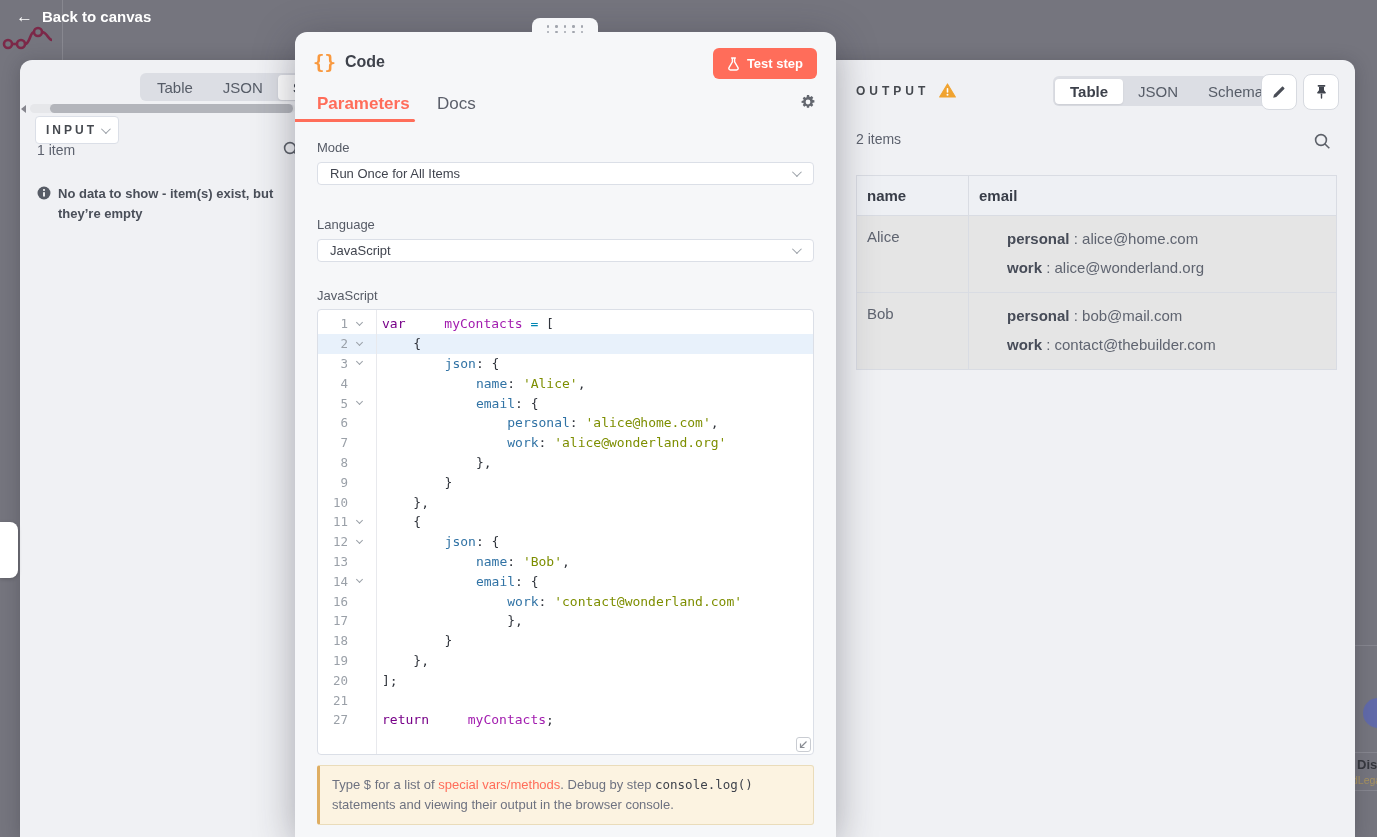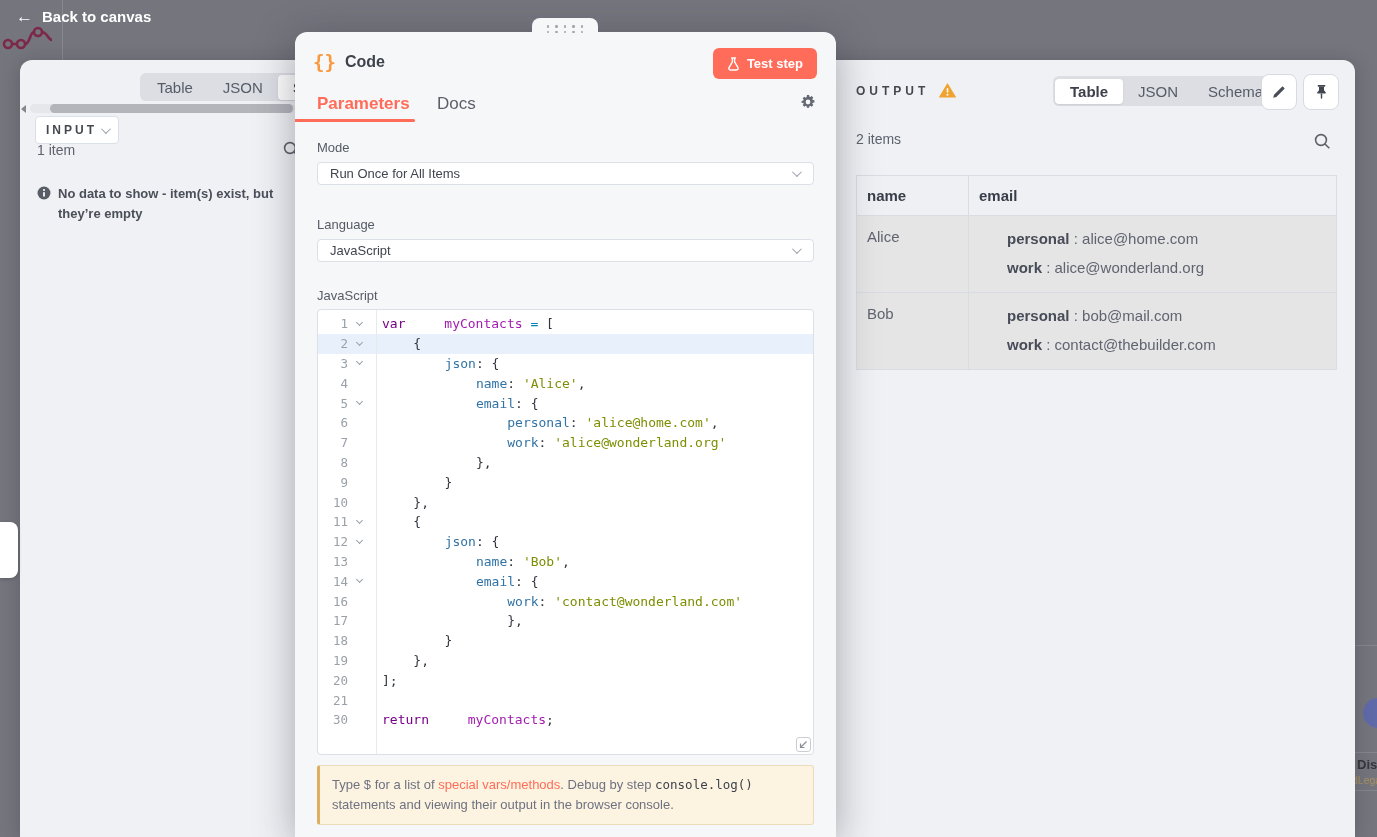--- a/index.html
+++ b/index.html
@@ -456,21 +456,21 @@
         </div>
         <div class="cm-line">
           <span class="cm-gutter">
             <span class="cm-num">21</span>
             <span class="cm-fold"></span>
           </span>
           <span class="cm-code"></span>
         </div>
         <div class="cm-line">
           <span class="cm-gutter">
-            <span class="cm-num">30</span>
+            <span class="cm-num">27</span>
             <span class="cm-fold"></span>
           </span>
           <span class="cm-code"><span class="tk-kw">return</span><span class="tk-pln"> </span><span class="tk-def">myContacts</span><span class="tk-pln">;</span></span>
         </div>
       </div>
     <div class="gutter-sep"></div>
     <div class="resize-grip">
       <svg width="9" height="9" viewBox="0 0 9 9">
           <path d="M7.5 1.5 1.5 7.5M1.5 3.5v4h4" fill="none" stroke="#8a8d94" stroke-width="1.2"></path>
         </svg>

